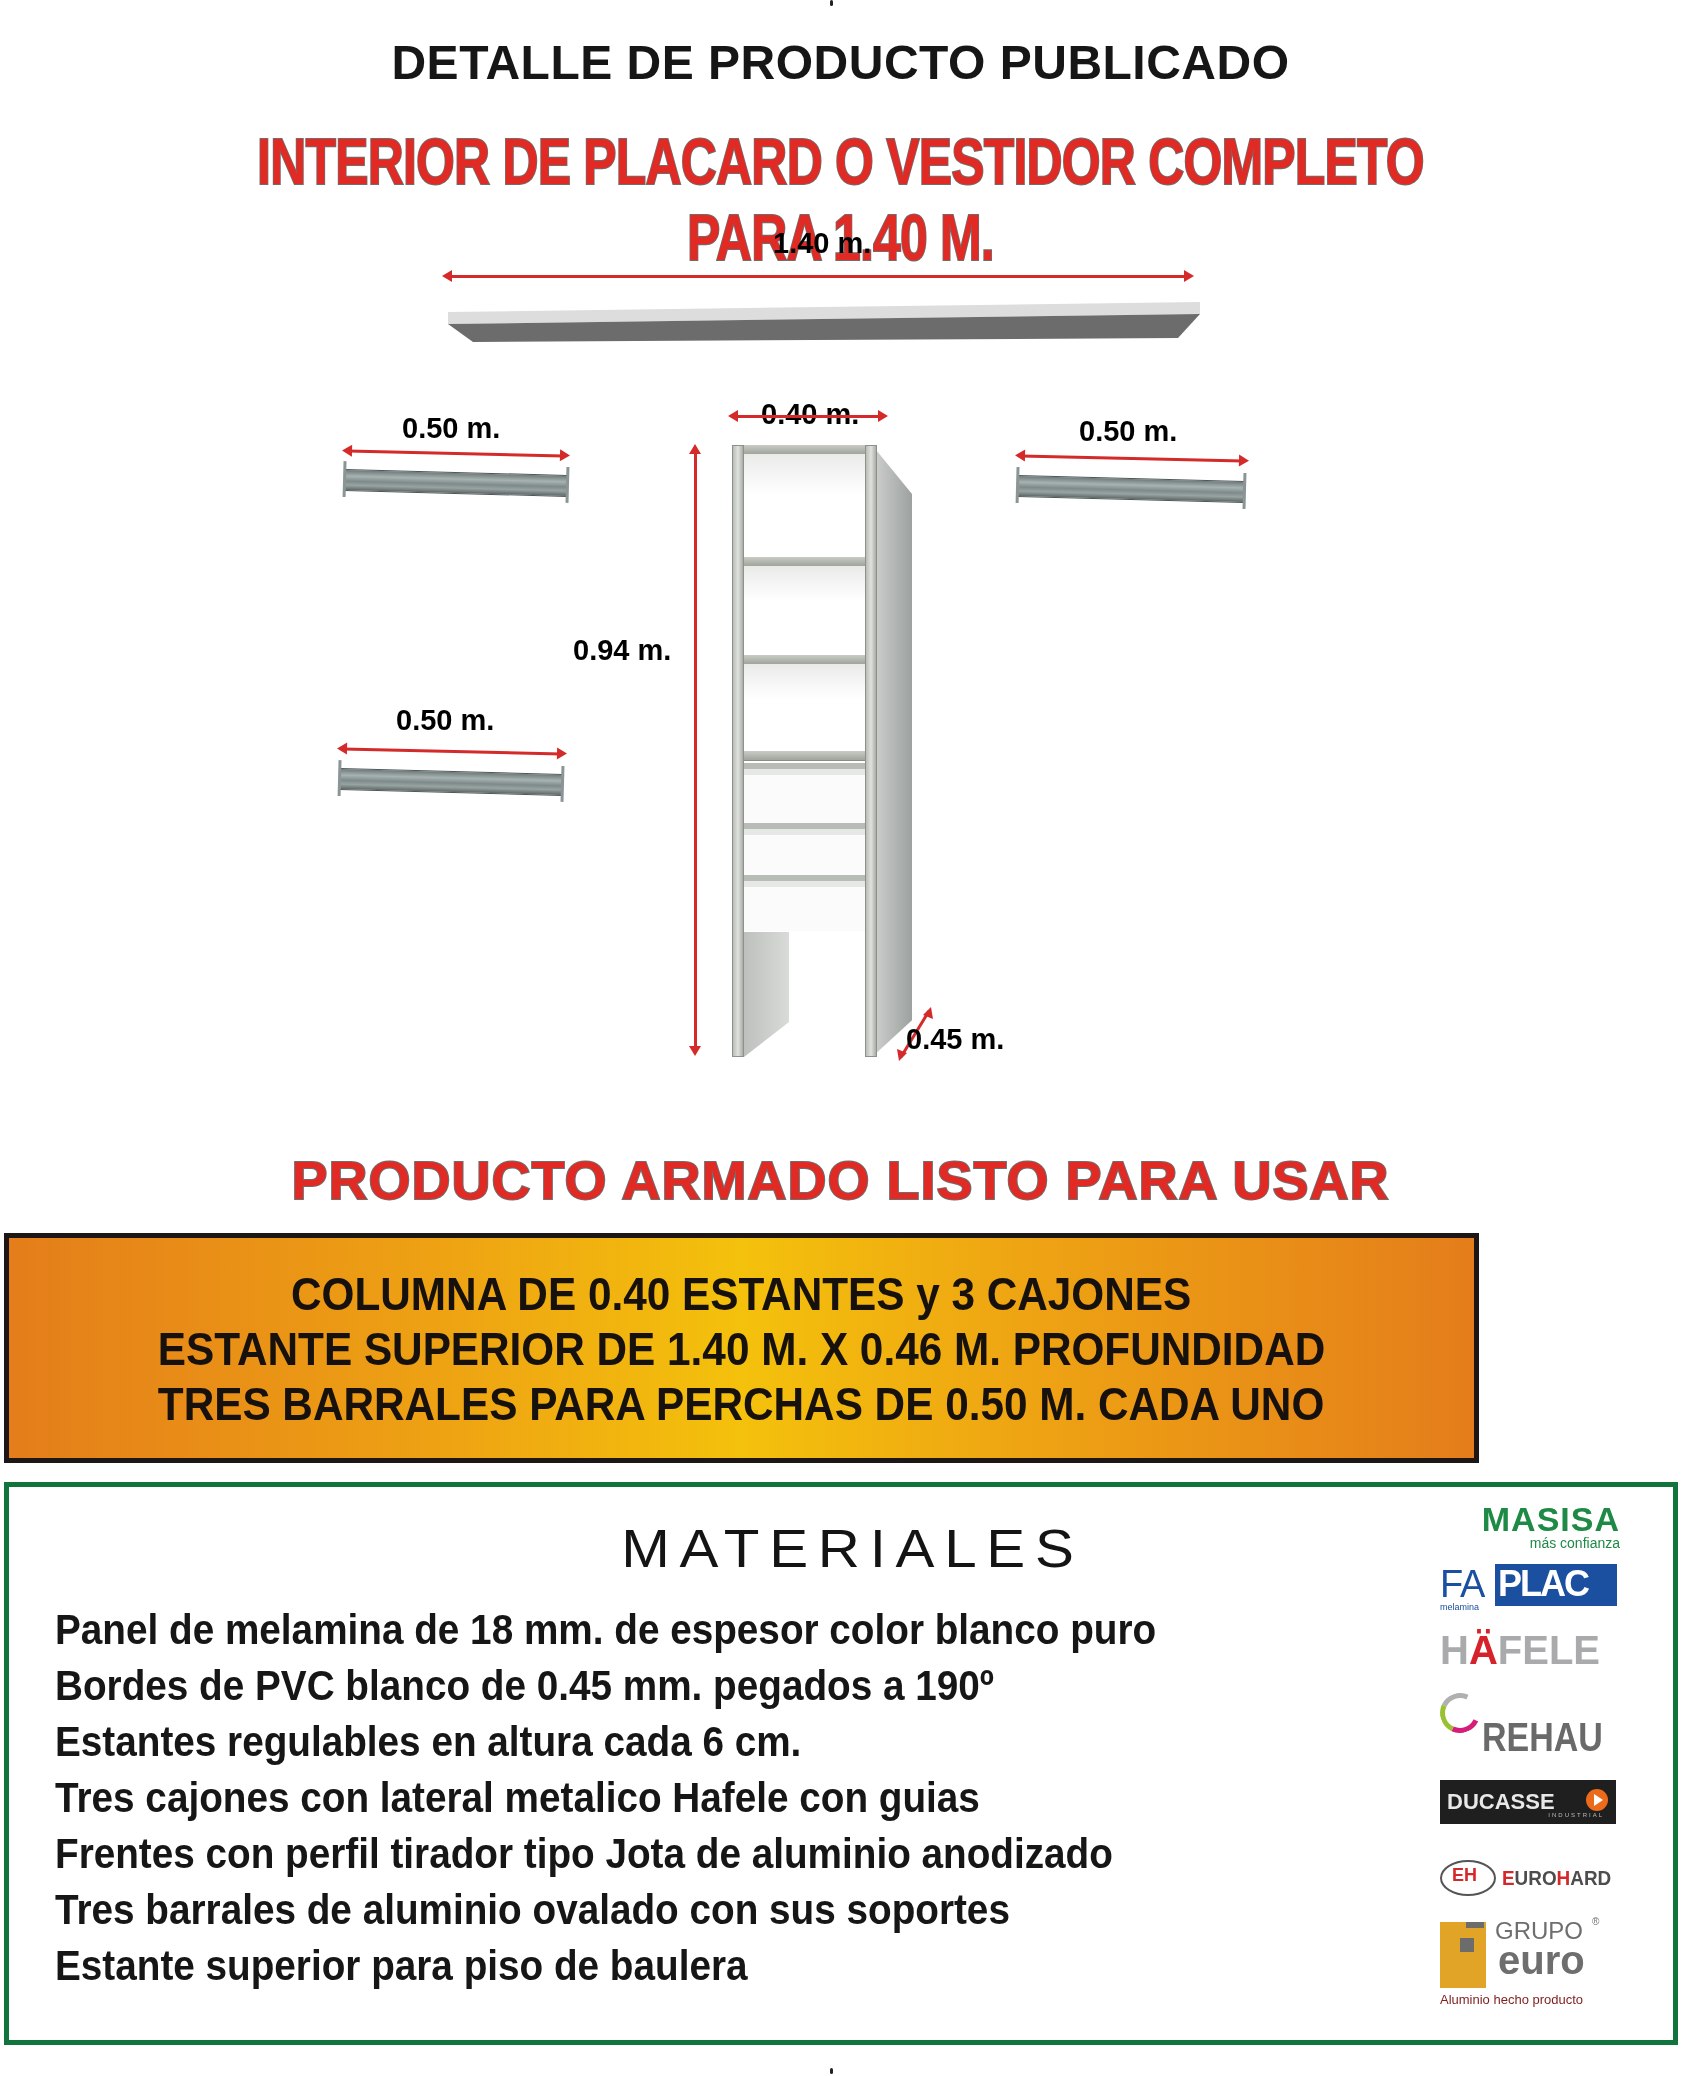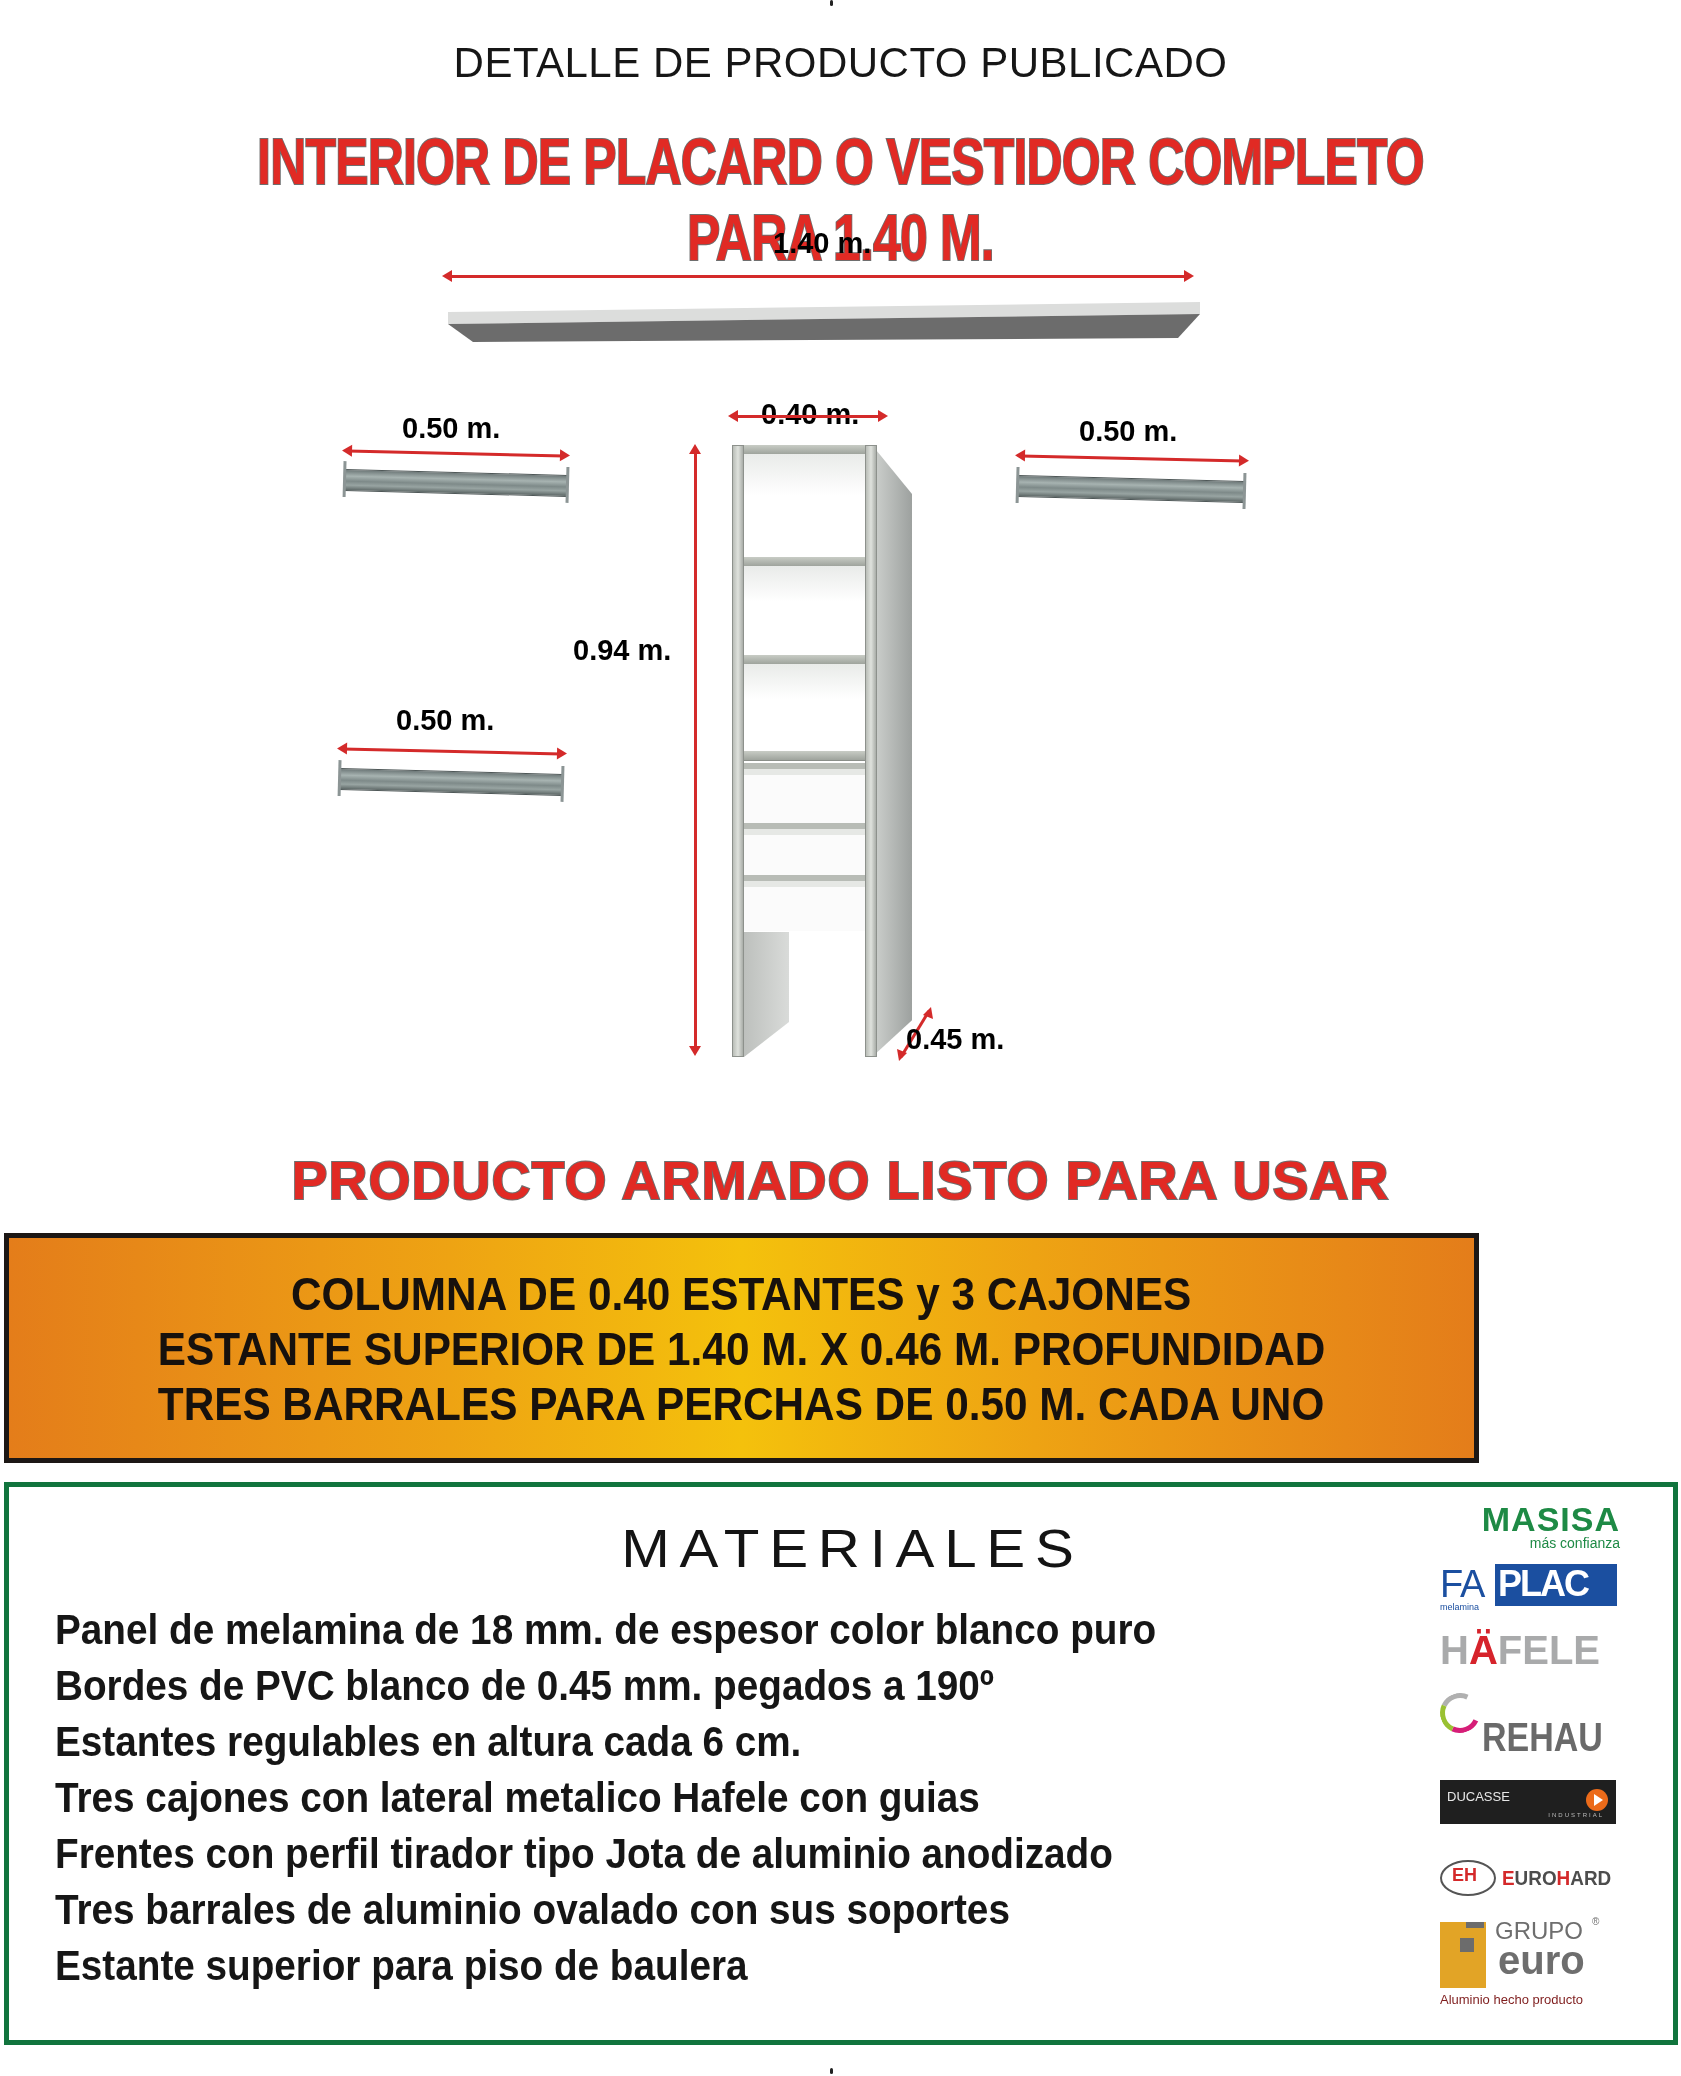--- a/index.html
+++ b/index.html
@@ -3,21 +3,21 @@
 <meta charset="utf-8">
 <style>
   html, body { margin:0; padding:0; background:#ffffff; }
   body { width:1681px; height:2076px; position:relative; overflow:hidden;
          font-family:"Liberation Sans", sans-serif; color:#1a1a1a; }
   .abs { position:absolute; }
 
   .dot { width:3px; height:6px; background:#222; border-radius:2px; }
 
   .title-main { left:0; width:1681px; top:28px; text-align:center;
-    font-size:42px; font-weight:normal; letter-spacing:0.5px; line-height:70px; color:#161616; }
+    font-size:48px; font-weight:bold; letter-spacing:0.5px; line-height:70px; color:#161616; }
 
   .title-sub { left:0; width:1681px; top:124px; text-align:center;
     font-size:64px; font-weight:bold; line-height:76px; color:#e12a24;
     -webkit-text-stroke:2px #6e6e6e; paint-order:stroke fill;
     transform:scaleX(0.78); transform-origin:center; letter-spacing:-1px; }
 
   .dim-label { font-size:29px; font-weight:bold; color:#000000; white-space:nowrap; line-height:30px; }
 
   .arrow { height:3px; background:#d42a2a; }
   .arrow::before, .arrow::after { content:""; position:absolute; top:-5px; width:0; height:0;
@@ -88,21 +88,21 @@
   .logo-hafele { top:1628px; font-size:40px; font-weight:bold; color:#a9aaab; line-height:44px; letter-spacing:0px; }
   .hafele-a { color:#d6232b; }
 
   .logo-rehau { top:1693px; height:70px; }
   .rehau-ring { position:absolute; left:0; top:0; width:30px; height:30px; border-radius:50%;
     border:5px solid transparent; border-top-color:#b0b0b0; border-left-color:#9ac132; border-bottom-color:#d61e78; transform:rotate(-20deg); }
   .rehau-text { position:absolute; left:42px; top:22px; font-size:40px; font-weight:bold; color:#6a6a6a; line-height:44px;
     transform:scaleX(0.85); transform-origin:left; }
 
   .logo-ducasse { top:1780px; height:44px; width:176px; background:#1f1f1f; }
-  .ducasse-text { position:absolute; left:7px; top:9px; font-size:13px; font-weight:400; color:#e8e8e8; }
+  .ducasse-text { position:absolute; left:7px; top:9px; font-size:22px; font-weight:700; color:#e8e8e8; }
   .ducasse-play { position:absolute; right:8px; top:9px; width:22px; height:22px; border-radius:50%; background:#ec6b1a; }
   .ducasse-play::after { content:""; position:absolute; left:8px; top:5px; border-top:6px solid transparent; border-bottom:6px solid transparent; border-left:9px solid #fff; }
   .ducasse-sub { position:absolute; right:12px; top:32px; font-size:6px; color:#bbb; letter-spacing:2px; }
 
   .logo-eurohard { top:1858px; height:40px; }
   .eh-oval { position:absolute; left:0; top:2px; width:52px; height:32px; border:2px solid #555; border-radius:50%; }
   .eh-text { position:absolute; left:12px; top:7px; font-size:18px; font-weight:bold; color:#d4292a; }
   .eurohard-text { position:absolute; left:62px; top:8px; font-size:21px; font-weight:bold; color:#4d4d4d; transform:scaleX(0.9); transform-origin:left; }
   .eurohard-red { color:#d4292a; }
 

